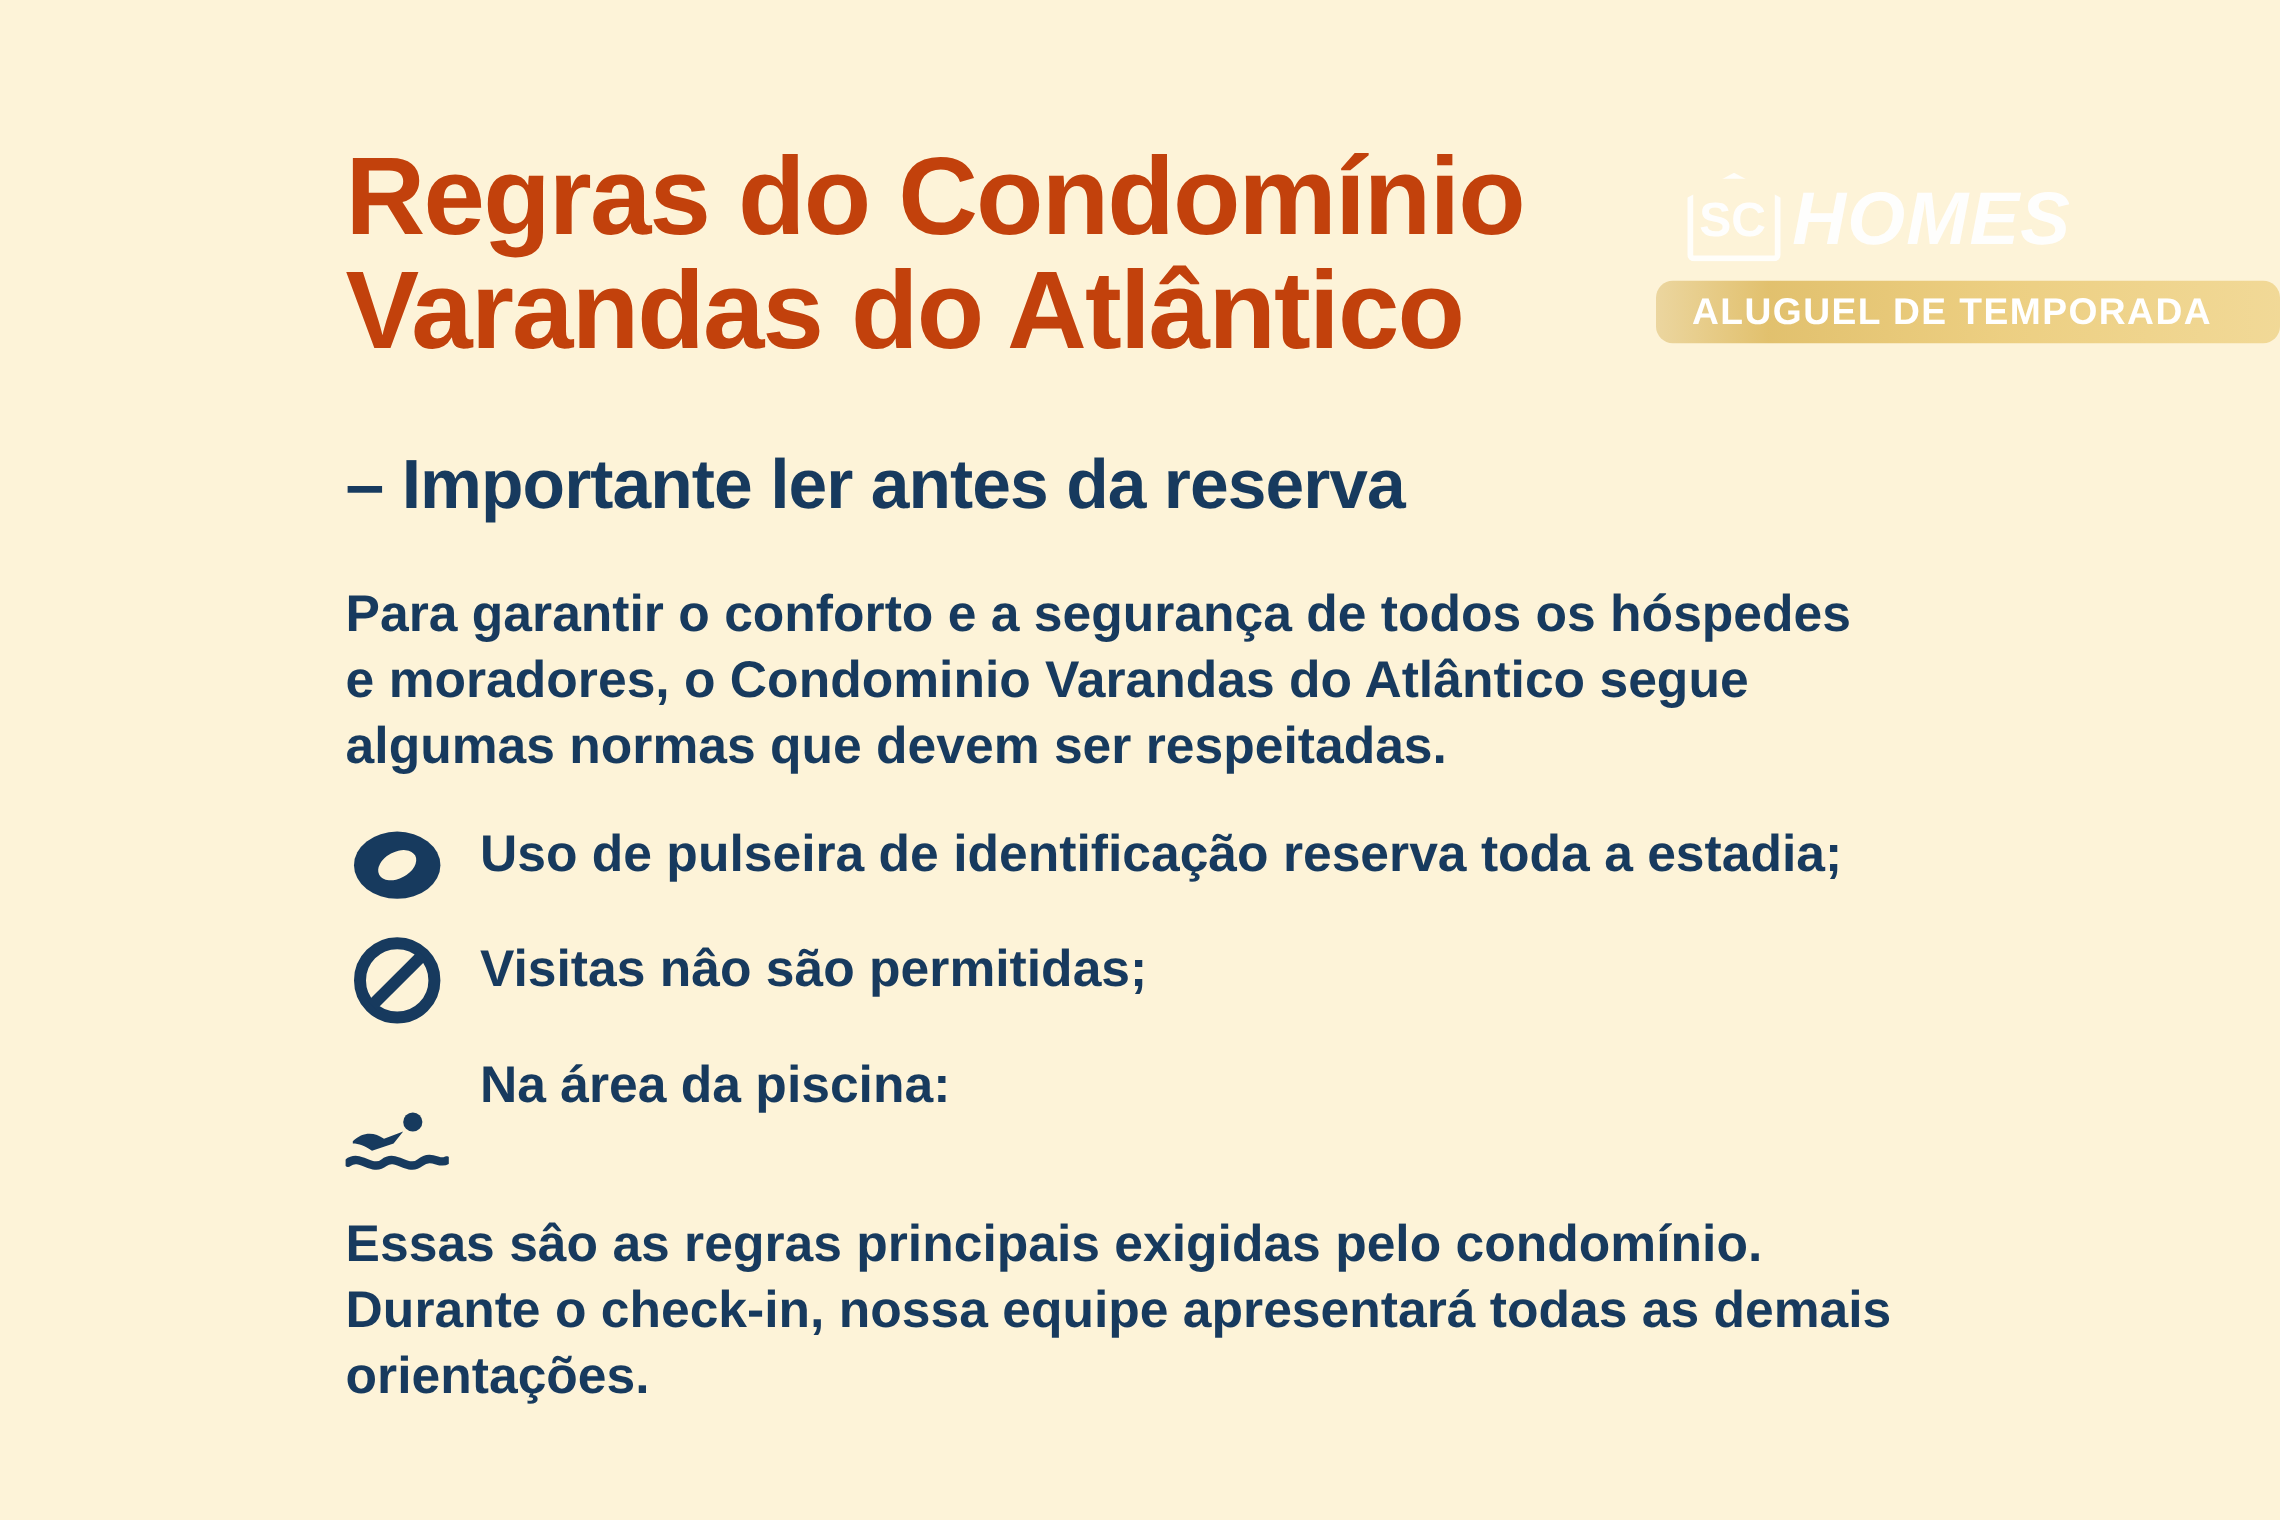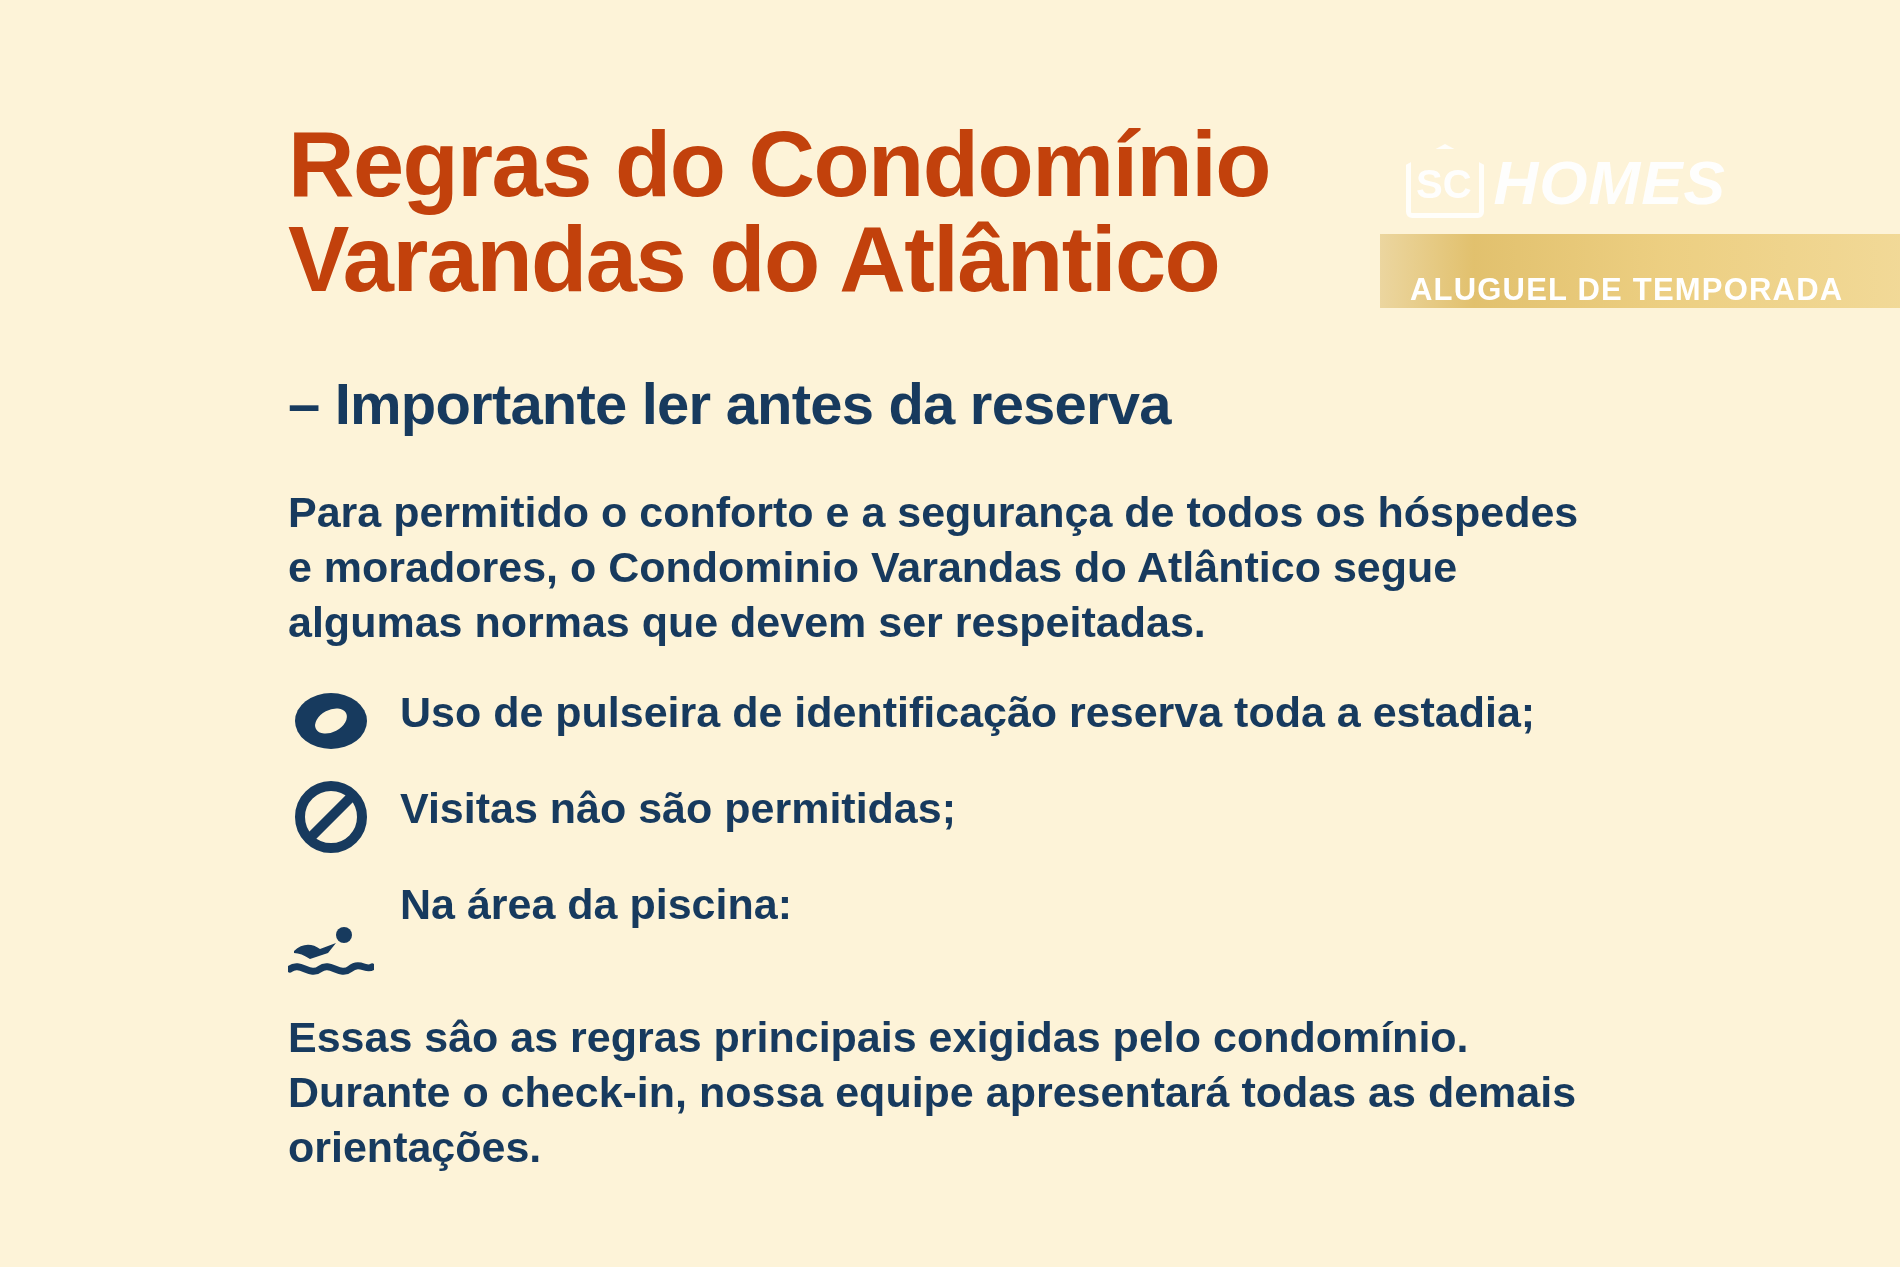--- a/index.html
+++ b/index.html
@@ -67,25 +67,26 @@
     color: #ffffff;
     font-size: 62px;
     font-weight: bold;
     letter-spacing: 1px;
     line-height: 1;
     opacity: .95;
     font-style: italic;
   }
   .brand-bar {
     margin-top: 8px;
-    height: 74px;
+    height: 52px;
     background: linear-gradient(90deg, rgba(214,178,90,.45) 0%, rgba(224,190,104,.95) 18%, rgba(236,206,128,.98) 55%, rgba(240,214,144,.9) 100%);
     display: flex;
-    align-items: flex-end;
+    align-items: center;
     padding-left: 30px;
+    border-radius: 14px;
   }
   .brand-bar span {
     color: #ffffff;
     font-size: 31px;
     font-weight: bold;
     letter-spacing: 1.2px;
   }
 
   
   .title {
@@ -195,21 +196,21 @@
     </div>
   </div>
 
   <h1 class="title">
     <span>Regras do Condomínio</span><br>
     <span>Varandas do Atlântico</span>
   </h1>
   <h2 class="subtitle">– Importante ler antes da reserva</h2>
 
   <div class="intro">
-    <div>Para permitido o conforto e a segurança de todos os hóspedes</div>
+    <div>Para garantir o conforto e a segurança de todos os hóspedes</div>
     <div>e moradores, o Condominio Varandas do Atlântico segue</div>
     <div>algumas normas que devem ser respeitadas.</div>
   </div>
 
   <div class="rules">
 
     <div class="rule">
       <div class="rule-icon">
         <svg width="78" height="62" viewBox="0 0 78 62" aria-hidden="true">
           <ellipse cx="39" cy="31" rx="36" ry="28" fill="#173a5e"></ellipse>

